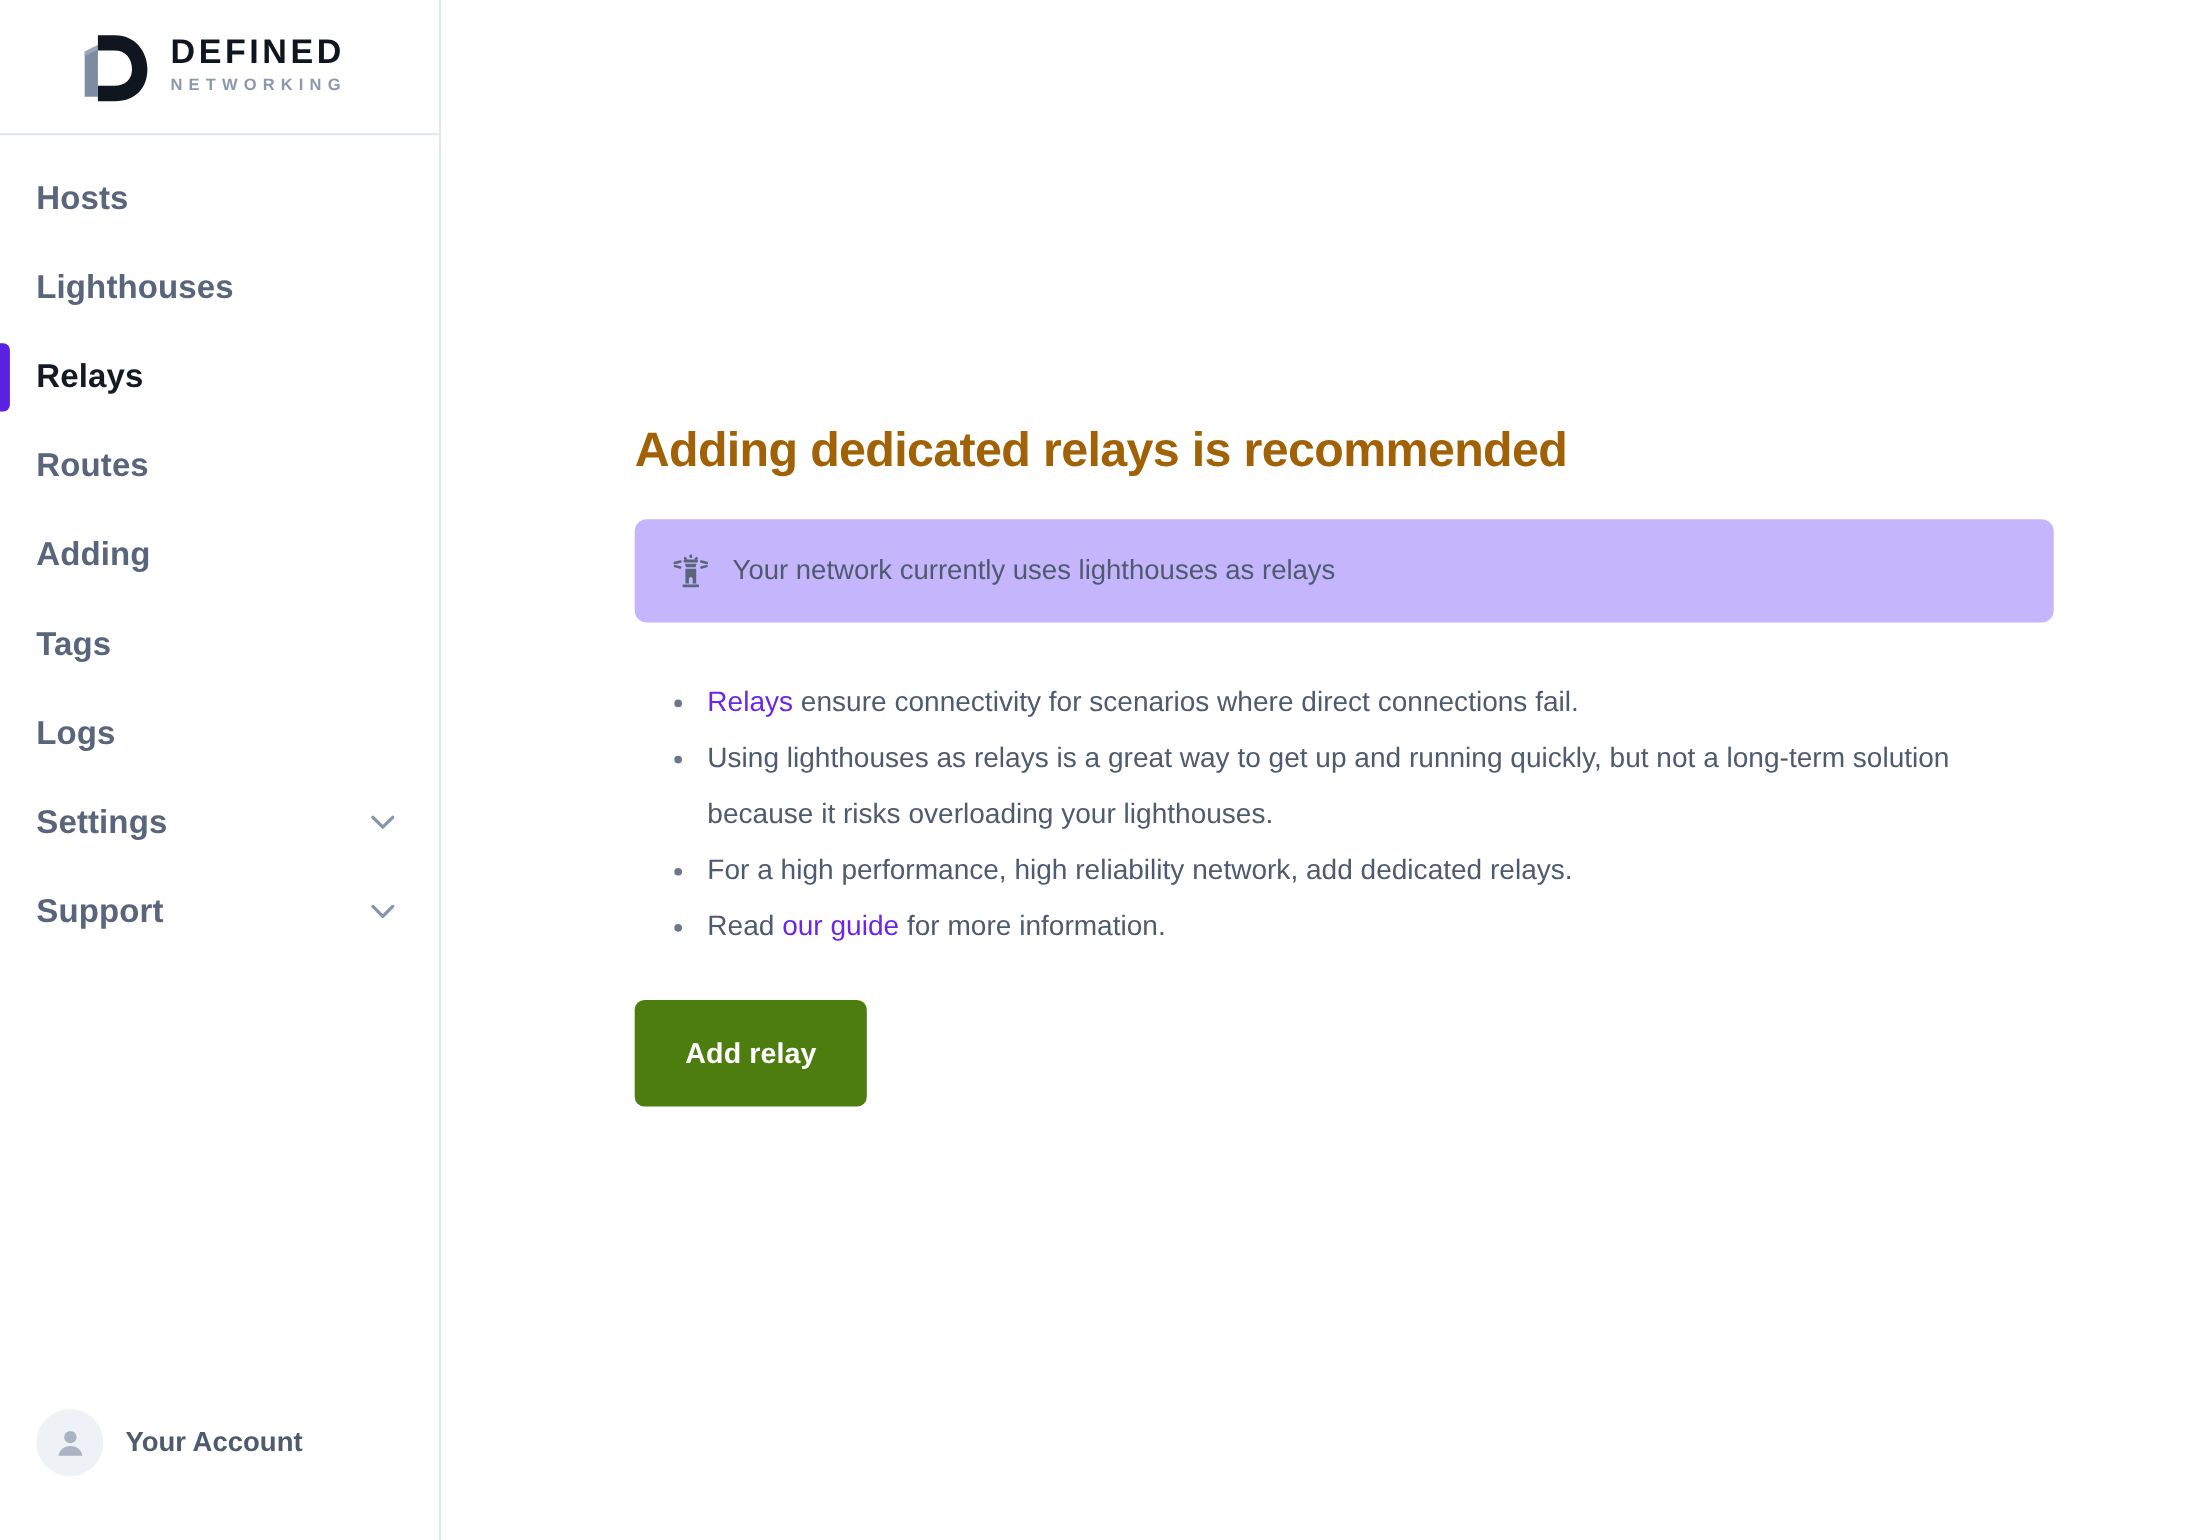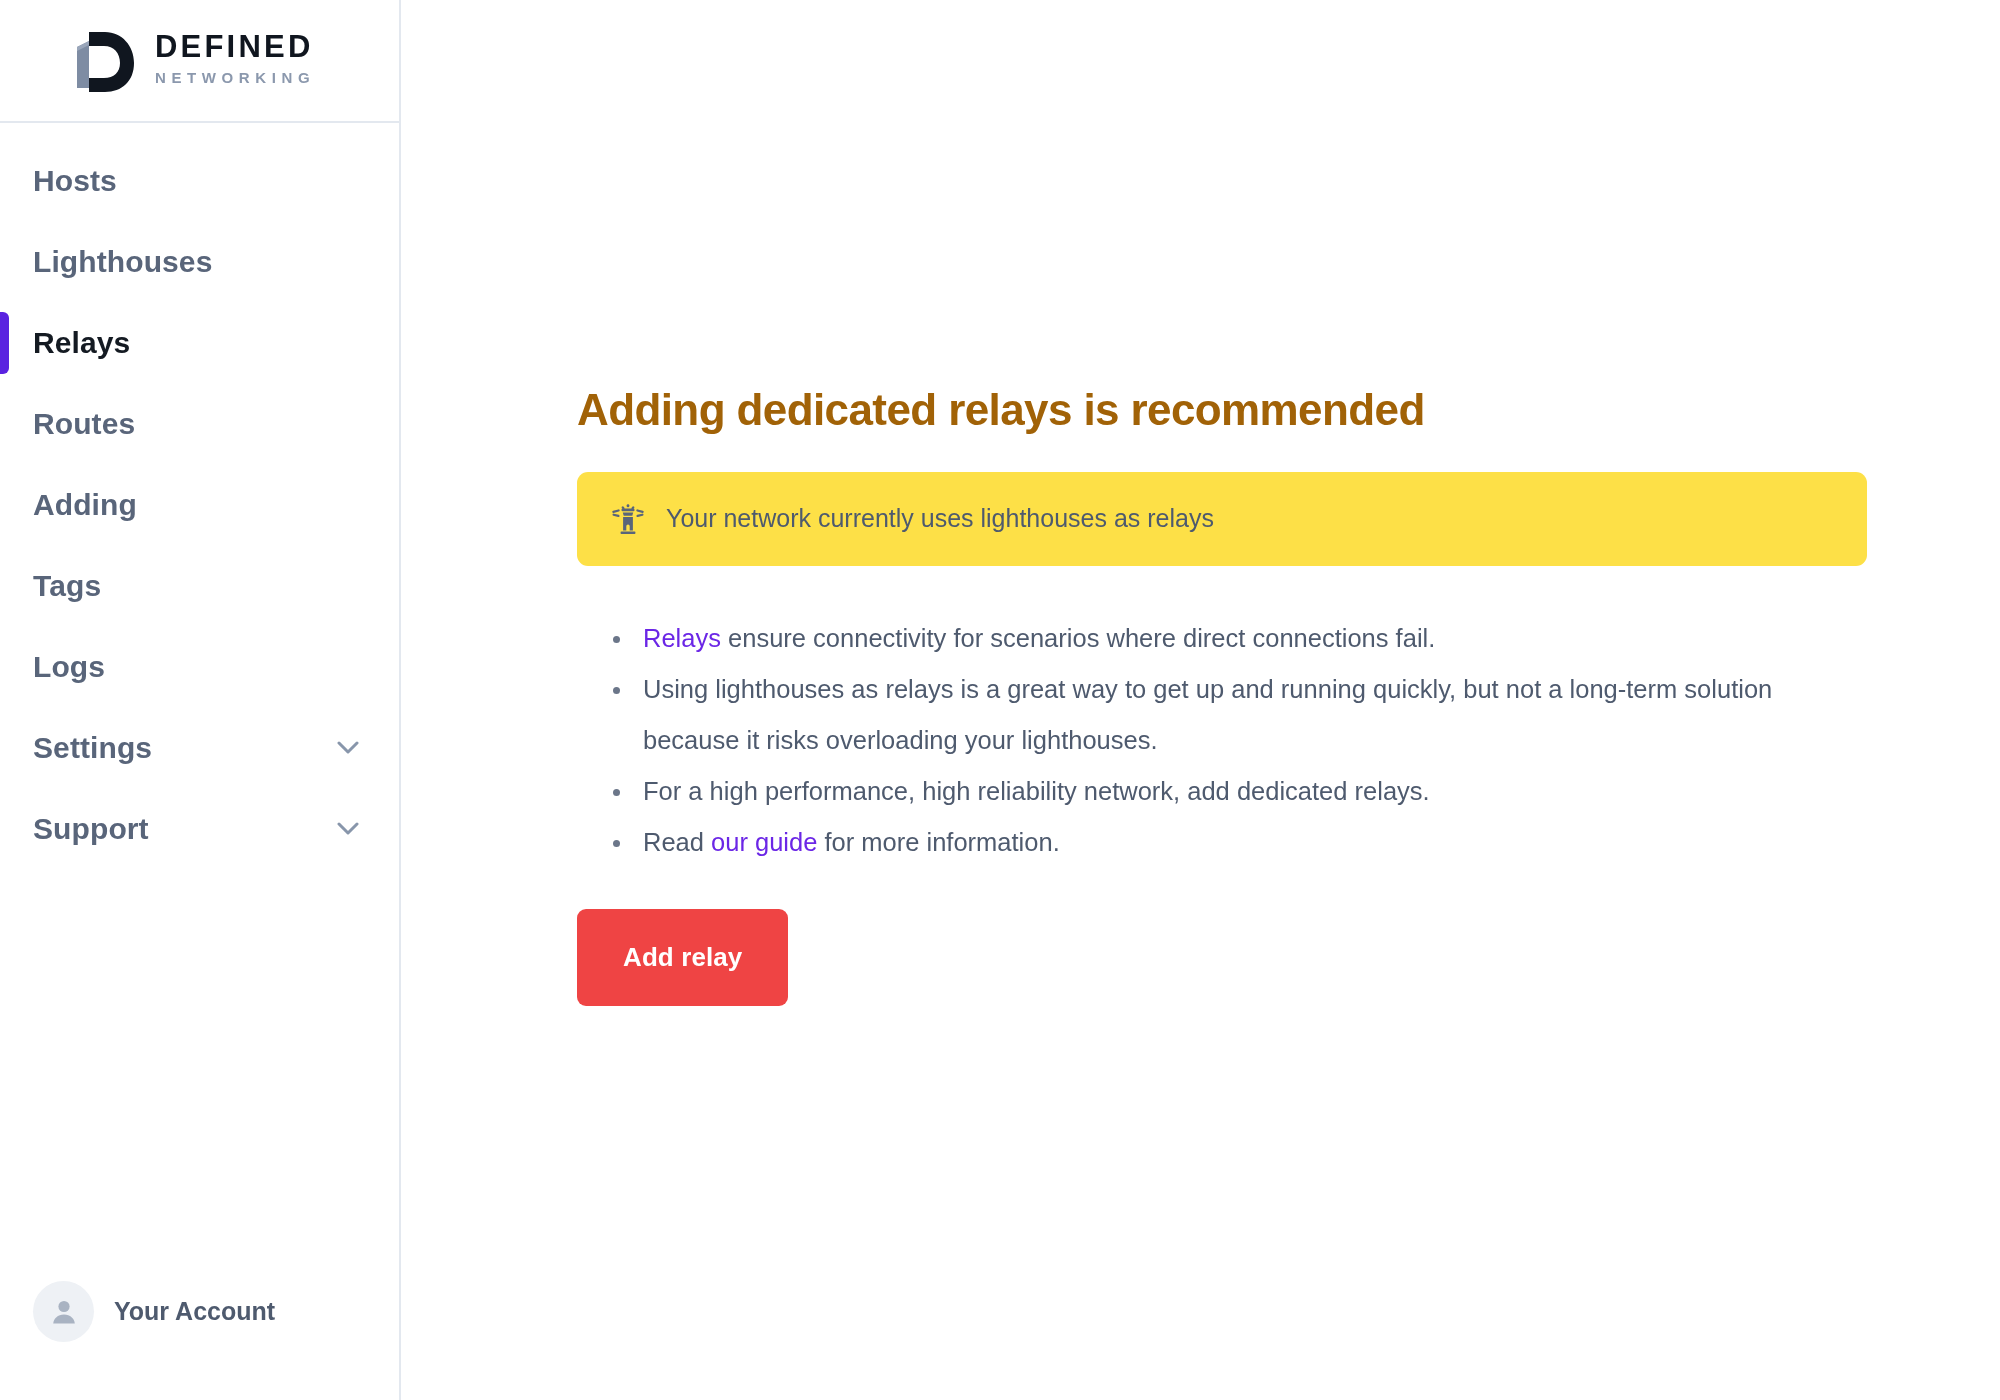--- a/index.html
+++ b/index.html
@@ -156,21 +156,21 @@
   .page-title {
     font-size: 44px;
     font-weight: 700;
     color: #a16207;
     letter-spacing: -0.6px;
     margin: 0 0 36px 0;
     line-height: 1.15;
   }
 
   .banner {
-    background: #fde047;
+    background: #c4b5fd;
     border-radius: 11px;
     height: 94px;
     display: flex;
     align-items: center;
     padding-left: 34px;
     box-sizing: border-box;
     margin-bottom: 47px;
   }
   .banner-icon {
     width: 34px;
@@ -212,21 +212,21 @@
     color: #6b26e6;
     text-decoration: none;
     cursor: pointer;
   }
 
   .btn-primary {
     margin-top: 41px;
     display: inline-flex;
     align-items: center;
     justify-content: center;
-    background: #ef4444;
+    background: #4d7c0f;
     color: #ffffff;
     font-size: 26px;
     font-weight: 700;
     border: none;
     border-radius: 9px;
     height: 97px;
     padding: 13px 46px;
     cursor: pointer;
     font-family: "Liberation Sans", sans-serif;
     letter-spacing: 0.1px;

